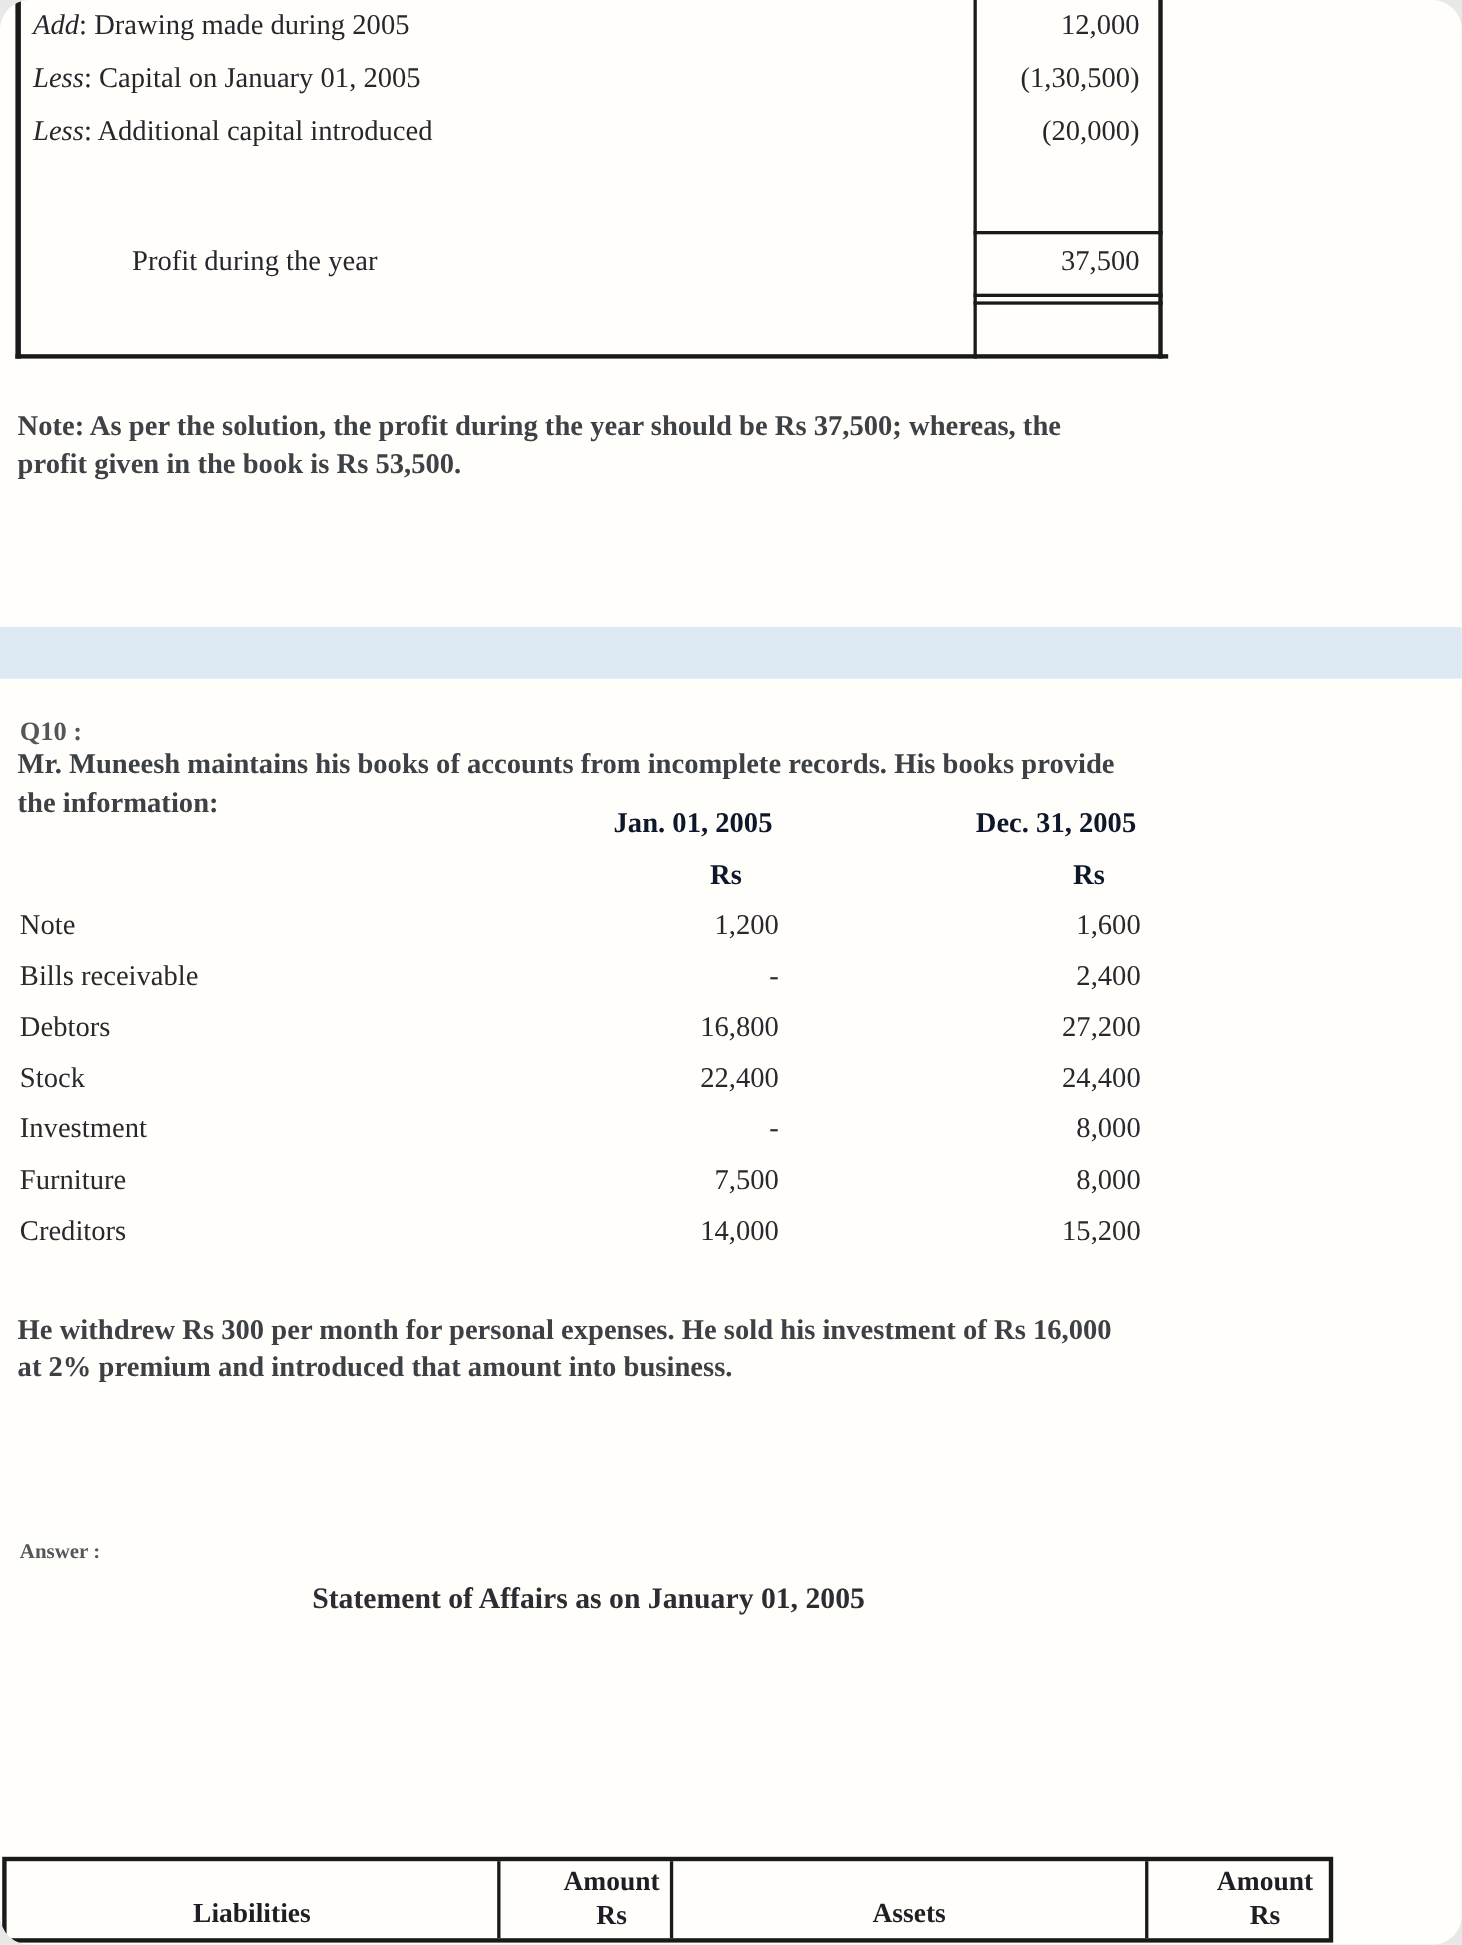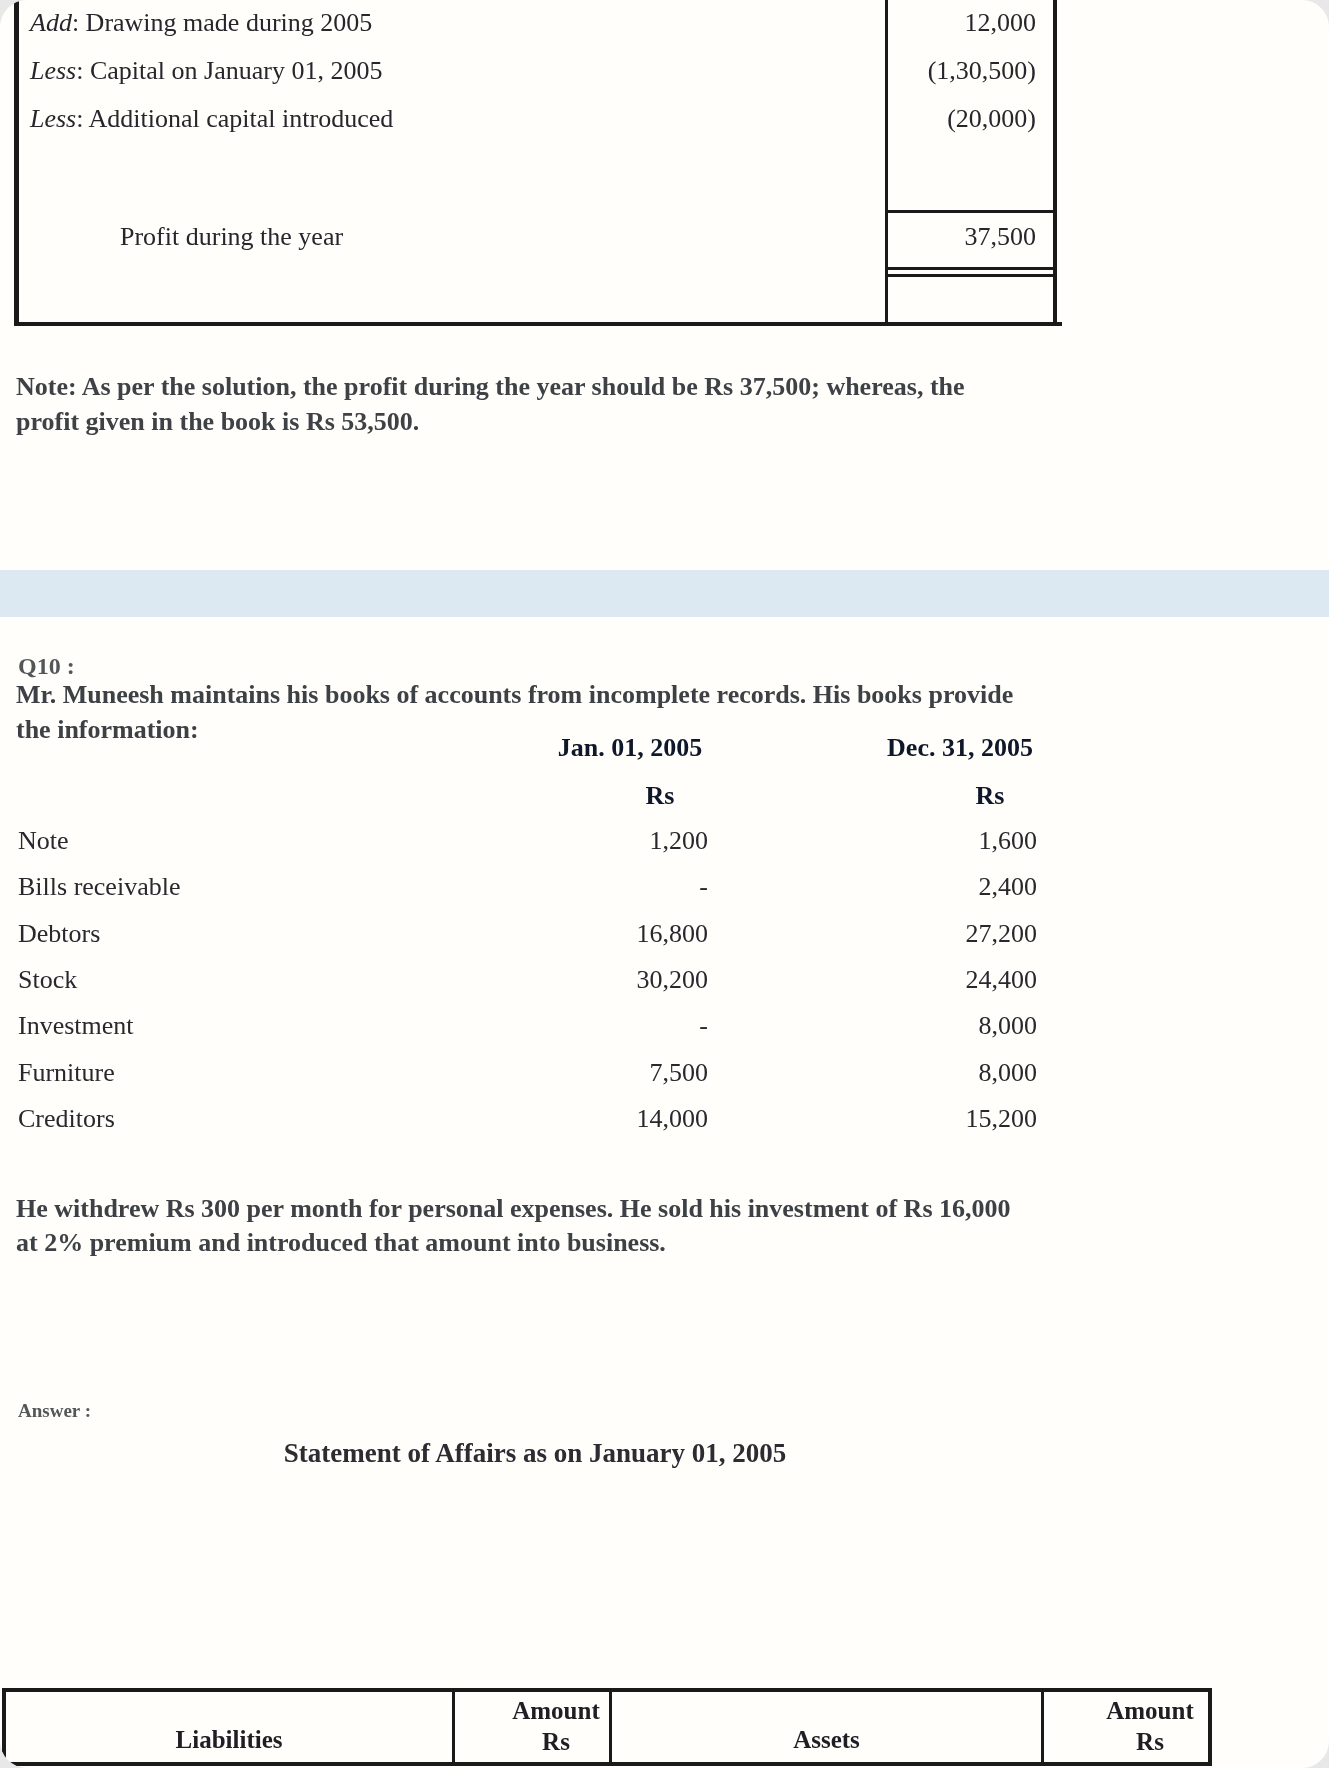--- a/index.html
+++ b/index.html
@@ -122,21 +122,21 @@
 
   <div class="abs info-label" style="top:872px;">Bills receivable</div>
   <div class="abs info-val-jan" style="top:872px;">-</div>
   <div class="abs info-val-dec" style="top:872px;">2,400</div>
 
   <div class="abs info-label" style="top:919px;">Debtors</div>
   <div class="abs info-val-jan" style="top:919px;">16,800</div>
   <div class="abs info-val-dec" style="top:919px;">27,200</div>
 
   <div class="abs info-label" style="top:965px;">Stock</div>
-  <div class="abs info-val-jan" style="top:965px;">30,200</div>
+  <div class="abs info-val-jan" style="top:965px;">22,400</div>
   <div class="abs info-val-dec" style="top:965px;">24,400</div>
 
   <div class="abs info-label" style="top:1011px;">Investment</div>
   <div class="abs info-val-jan" style="top:1011px;">-</div>
   <div class="abs info-val-dec" style="top:1011px;">8,000</div>
 
   <div class="abs info-label" style="top:1058px;">Furniture</div>
   <div class="abs info-val-jan" style="top:1058px;">7,500</div>
   <div class="abs info-val-dec" style="top:1058px;">8,000</div>
 

